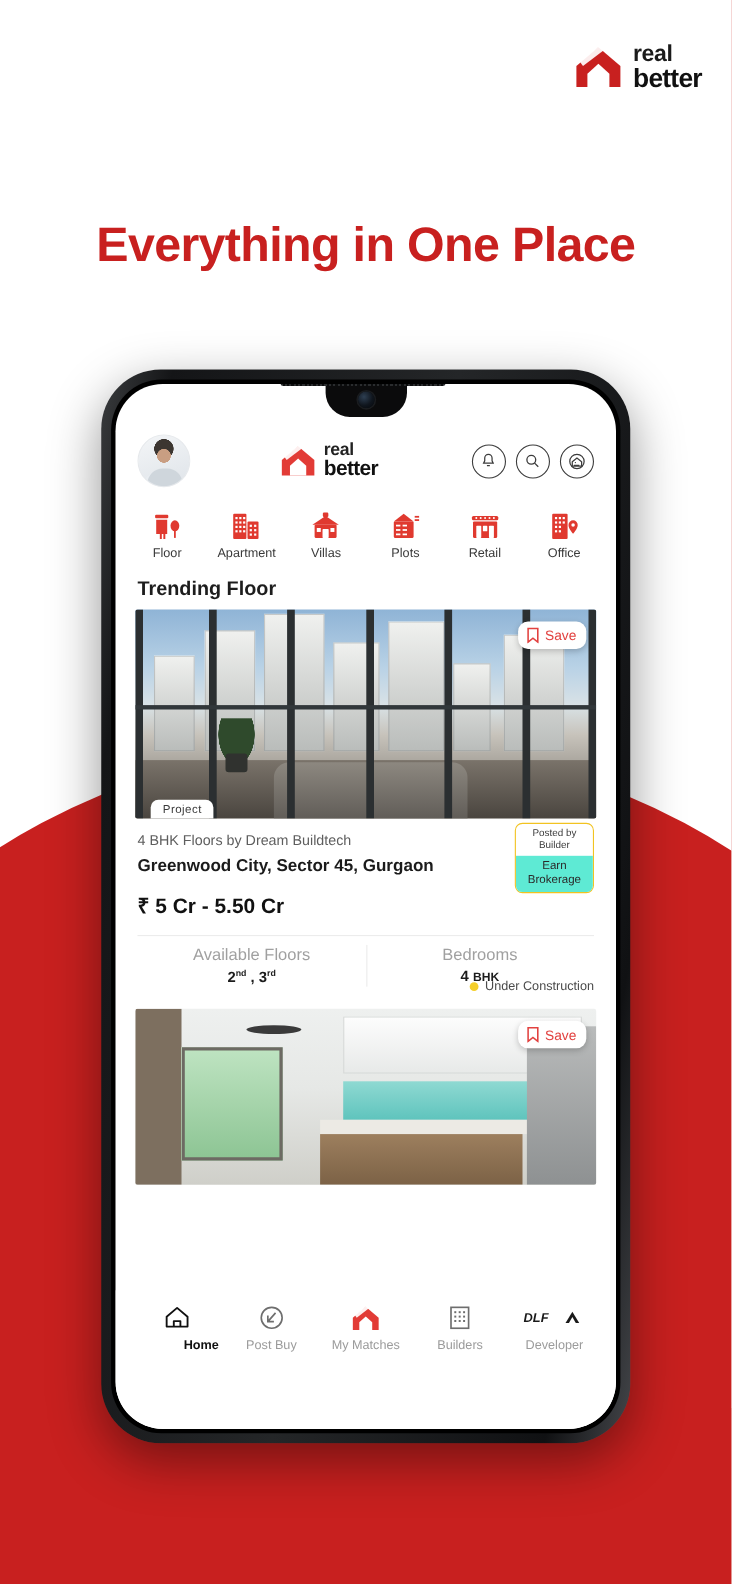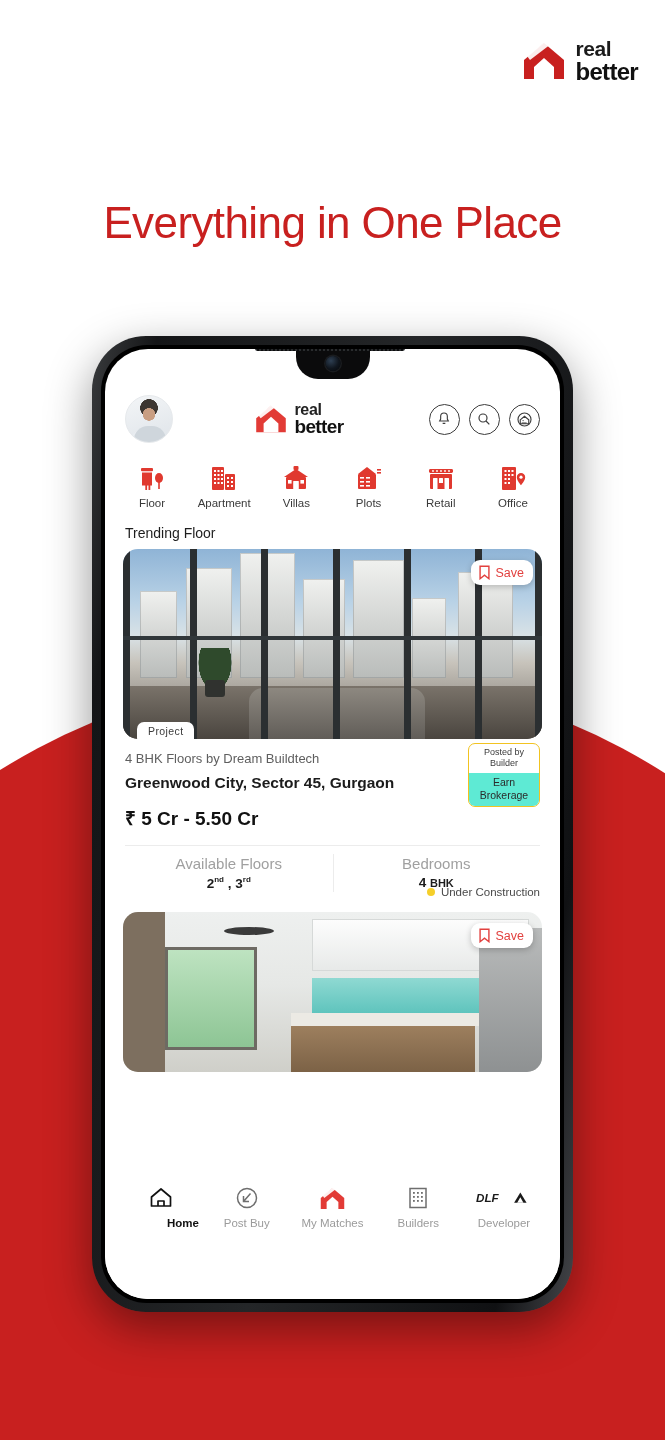--- a/index.html
+++ b/index.html
@@ -31,21 +31,21 @@
   }
   .brand-mark{ width:46px; height:46px; position:relative; }
   .brand-words{ display:flex; flex-direction:column; line-height:0.98; }
   .brand-words .w1{ font-size:21px; font-weight:700; color:#1b1b1b; letter-spacing:-0.4px;}
   .brand-words .w2{ font-size:24px; font-weight:800; color:#111; letter-spacing:-0.7px;}
 
   
   .headline{
     position:absolute; left:0; top:198px; width:665px;
     text-align:center;
-    font-size:44px; font-weight:400; color:#c8201f;
+    font-size:44px; font-weight:700; color:#c8201f;
     letter-spacing:-0.6px;
   }
 
   
   .phone{
     position:absolute; left:92px; top:336px;
     width:481px; height:976px;
     border-radius:54px;
     background:linear-gradient(100deg,#3a3c3e 0%,#141517 10%,#242628 50%,#101113 88%,#44464a 100%);
     padding:9px;
@@ -121,27 +121,27 @@
     padding:14px 16px 12px 16px;
   }
   .cat{ display:flex; flex-direction:column; align-items:center; gap:4px; width:62px;}
   .cat .ci{ height:30px; display:flex; align-items:flex-end; justify-content:center;}
   .cat .cl{ font-size:11.5px; color:#3a3a3a; }
 
   
   .sec-title{
     position:relative; z-index:3;
     padding:4px 20px 8px 20px;
-    font-size:14px; font-weight:400; color:#1d1d1d;
+    font-size:18px; font-weight:700; color:#1d1d1d;
   }
 
   
   .card{ position:relative; z-index:3; margin:0 18px; }
   .photo{
-    position:relative; height:190px; border-radius:15px; overflow:hidden;
+    position:relative; height:190px; border-radius:2px; overflow:hidden;
     background:#cfd3d2;
   }
   
   .photo-1{
     background:
       linear-gradient(180deg,#8fb4d6 0%,#b9d2e6 28%,#d9e2e6 46%,#c7c3bb 60%,#6f6a63 100%);
   }
   .p1-buildings{ position:absolute; inset:0; }
   .p1-buildings i{
     position:absolute; bottom:32%;

